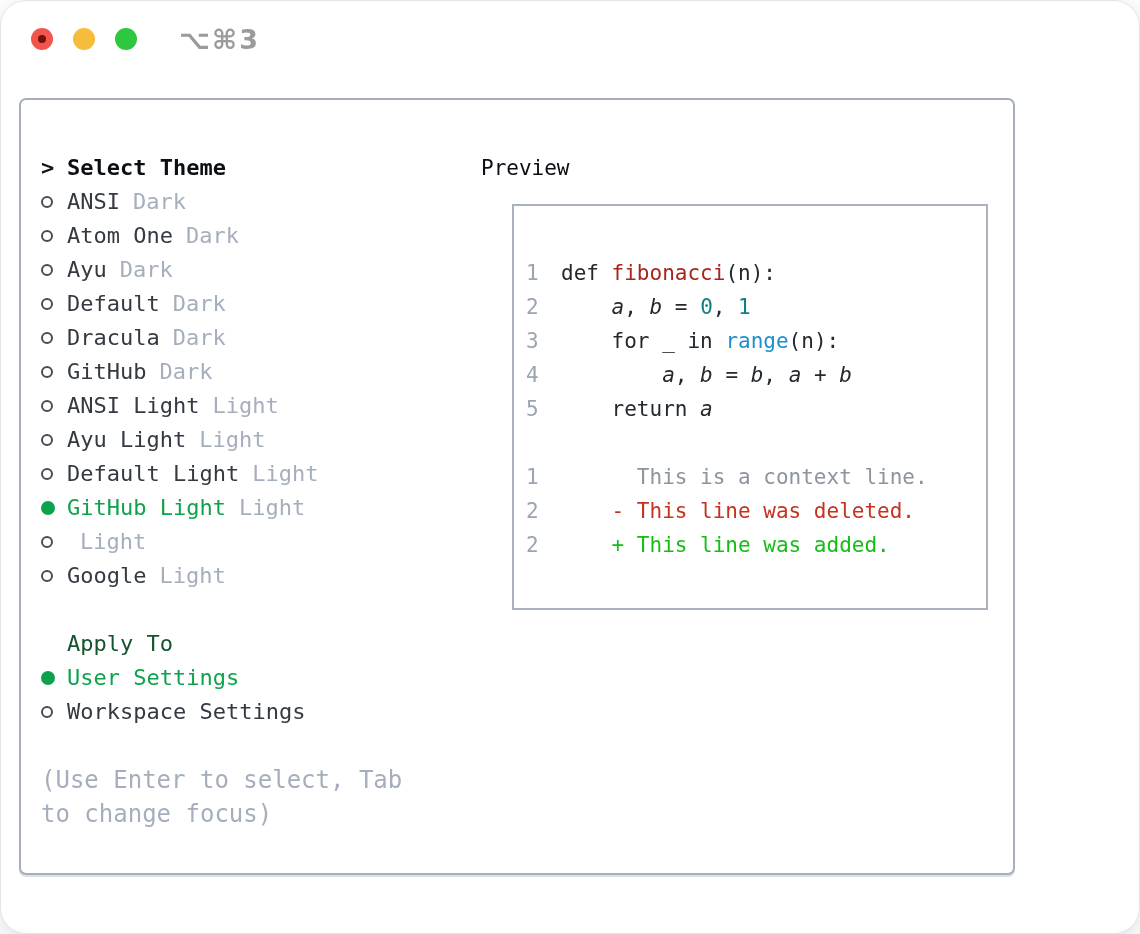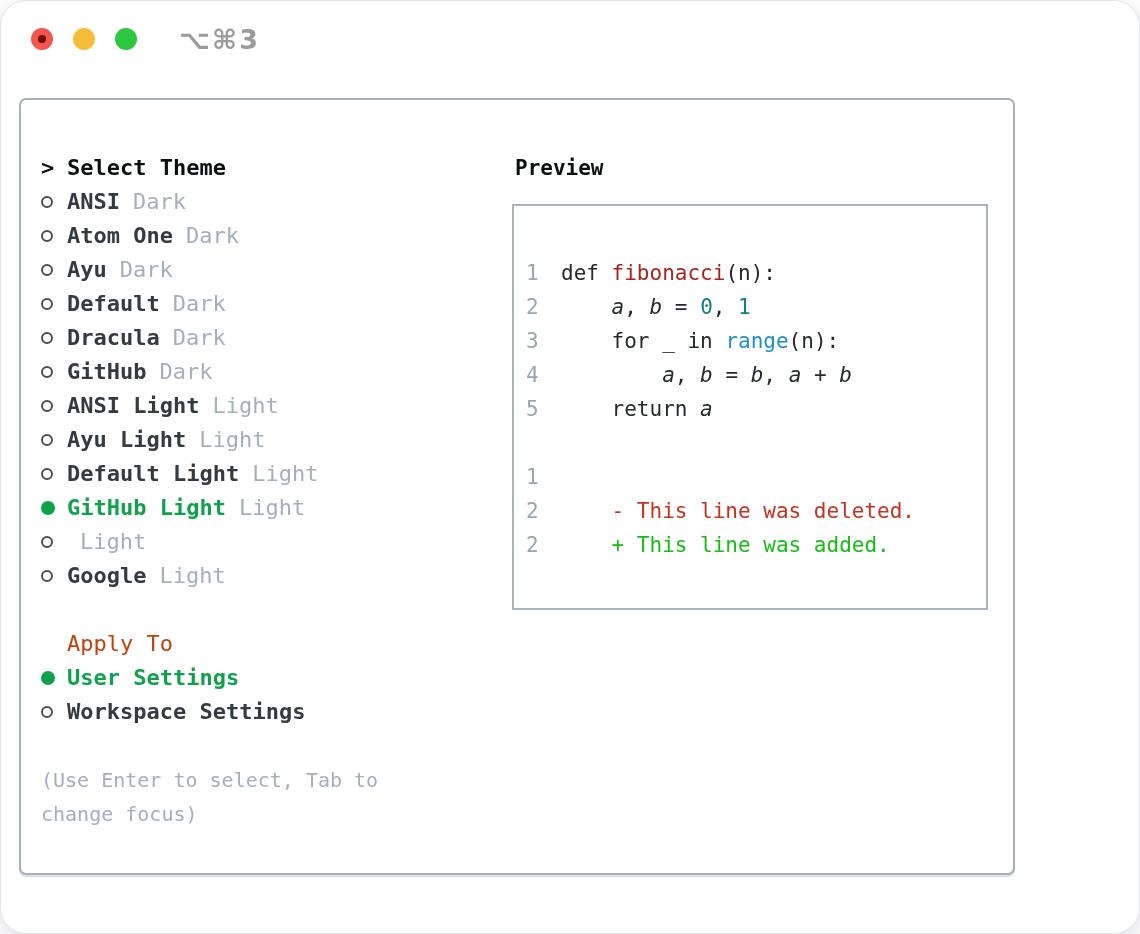--- a/index.html
+++ b/index.html
@@ -49,35 +49,35 @@
   .left-col { position: absolute; left: 20px; top: 51px; font-size: 22px; line-height: 34px; }
   .row { display: flex; align-items: center; height: 34px; white-space: pre; }
   .marker { width: 26px; display: inline-flex; align-items: center; flex: 0 0 26px; }
   .prompt { font-weight: bold; color: #101418; font-size: 22px; }
   .radio {
     width: 12px; height: 12px; border-radius: 50%;
     border: 2px solid #474e57; display: inline-block;
   }
   .radio.on { width: 14px; height: 14px; border: none; background: var(--accent-green); }
   .hdr { font-weight: bold; color: #0b0e12; }
-  .hdr2 { color: #c2410c; }
-  .nm { color: var(--list-text); font-weight: bold; }
+  .hdr2 { color: #14532d; }
+  .nm { color: var(--list-text); }
   .nm.sel { color: var(--accent-green); }
   .sf { color: var(--muted-text); margin-left: 13px; text-align: right; }
   .spacer { height: 34px; }
   .hint {
     color: var(--muted-text);
-    width: 400px; white-space: normal; line-height: 34px; font-size: 20px;
+    width: 400px; white-space: normal; line-height: 34px; font-size: 24px;
   }
 
   
   .preview-title {
-    position: absolute; left: 494px; top: 51px;
+    position: absolute; left: 460px; top: 51px;
     height: 34px; line-height: 34px;
-    font-size: 21px; font-weight: bold; color: #0b0e12;
+    font-size: 21px; font-weight: normal; color: #0b0e12;
   }
   .preview-box {
     position: absolute; left: 491px; top: 104px;
     width: 476px; height: 406px;
     border: 2px solid var(--preview-border);
     background: #fff;
     padding: 50px 0 0 12px;
     overflow: hidden;
   }
   .pline { display: flex; height: 34px; line-height: 34px; font-size: 21px; white-space: pre; }
@@ -148,20 +148,20 @@
     <div class="preview-box">
       <div id="code-rows">
           <div class="pline"><span class="ln">1</span><span class="src"><span class="">def </span><span class="tk-func">fibonacci</span><span class="">(n):</span></span></div>
           <div class="pline"><span class="ln">2</span><span class="src"><span class="">    </span><span class="tk-var">a</span><span class="">, </span><span class="tk-var">b</span><span class=""> = </span><span class="tk-num">0</span><span class="">, </span><span class="tk-num">1</span></span></div>
           <div class="pline"><span class="ln">3</span><span class="src"><span class="">    for _ in </span><span class="tk-builtin">range</span><span class="">(n):</span></span></div>
           <div class="pline"><span class="ln">4</span><span class="src"><span class="">        </span><span class="tk-var">a</span><span class="">, </span><span class="tk-var">b</span><span class=""> = </span><span class="tk-var">b</span><span class="">, </span><span class="tk-var">a</span><span class=""> + </span><span class="tk-var">b</span></span></div>
           <div class="pline"><span class="ln">5</span><span class="src"><span class="">    return </span><span class="tk-var">a</span></span></div>
         </div>
       <div class="spacer"></div>
       <div id="diff-rows">
-          <div class="pline"><span class="ln">1</span></div>
+          <div class="pline"><span class="ln">1</span><span class="src d-context">      This is a context line.</span></div>
           <div class="pline"><span class="ln">2</span><span class="src d-deleted">    - This line was deleted.</span></div>
           <div class="pline"><span class="ln">2</span><span class="src d-added">    + This line was added.</span></div>
         </div>
     </div>
 
   </div>
 </div>
 
 </body></html>

